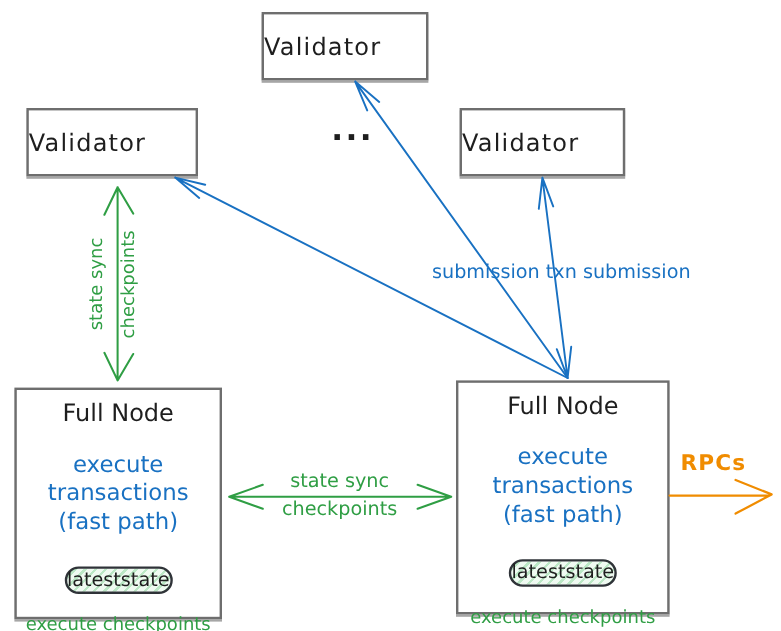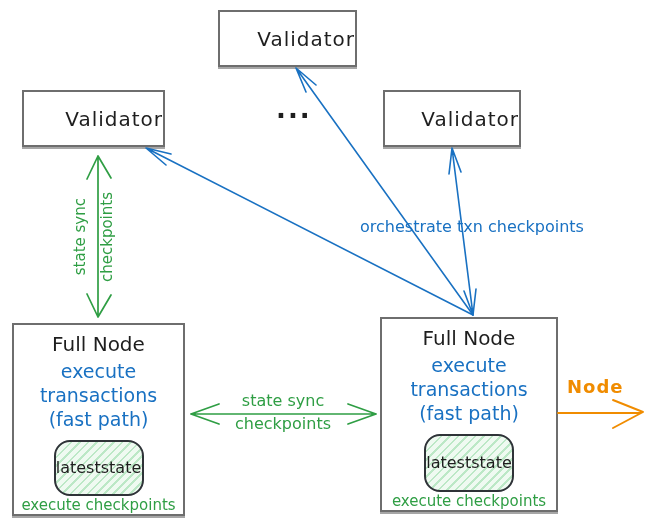--- a/index.html
+++ b/index.html
@@ -2,25 +2,25 @@
 <html style="--blue: #1971c2; --green: #2f9e44; --orange: #f08c00; --ink: #1e1e1e; --border: #6e6e6e; --shadow: #a6a6a6; --state_fill: #effaf1; --state_hatch: #bce8c6; --state_border: #2f3338;"><head>
 <meta charset="utf-8">
 <style>
   html,body{margin:0;padding:0;background:#ffffff;}
   #canvas{
     position:relative;width:651px;height:526px;background:#ffffff;overflow:hidden;
     font-family:"DejaVu Sans",sans-serif;color:var(--ink);
   }
   .box{
     position:absolute;background:#ffffff;border:2px solid var(--border);
-    box-shadow:0 2px 0 var(--shadow);display:flex;align-items:center;justify-content:flex-end;
+    box-shadow:0 2px 0 var(--shadow);display:flex;align-items:center;justify-content:flex-start;
     box-sizing:border-box;z-index:2;
   }
   .validator-label{font-size:20px;letter-spacing:1px;color:var(--ink);}
-  .fullnode{flex-direction:column;justify-content:space-between;text-align:center;}
+  .fullnode{flex-direction:column;justify-content:space-between;text-align:center;gap:16px;}
   .fn-title{font-size:20px;margin-top:7px;color:var(--ink);}
   .fn-blue{font-size:19px;line-height:1.25;color:var(--blue);margin-top:4px;}
   .state-box{
     width:86px;height:54px;margin-top:9px;border:2px solid var(--state_border);
     border-radius:16px;display:flex;flex-direction:row;align-items:center;justify-content:center;
     font-size:16px;line-height:1.15;color:var(--ink);
     background:repeating-linear-gradient(135deg,var(--state_fill) 0 4px,var(--state_hatch) 4px 6px);
   }
   .fn-footer{font-size:15px;color:var(--green);margin-top:auto;}
   .label{position:absolute;z-index:6;white-space:nowrap;}
@@ -108,17 +108,17 @@
   </svg>
 
   <div class="vlabels">
     <span>state sync</span>
     <span>checkpoints</span>
   </div>
 
   <div class="label lbl-green mid-label" style="left:208px;top:391px;">state sync</div>
   <div class="label lbl-green mid-label" style="left:208px;top:414px;">checkpoints</div>
 
-  <div class="label lbl-blue" style="left:360px;top:217px;">orchestrate txn checkpoints</div>
+  <div class="label lbl-blue" style="left:360px;top:217px;">submission txn submission</div>
 
-  <div class="label lbl-orange" style="left:567px;top:376px;">Node</div>
+  <div class="label lbl-orange" style="left:567px;top:376px;">RPCs</div>
 
 </div>
 
 </body></html>

